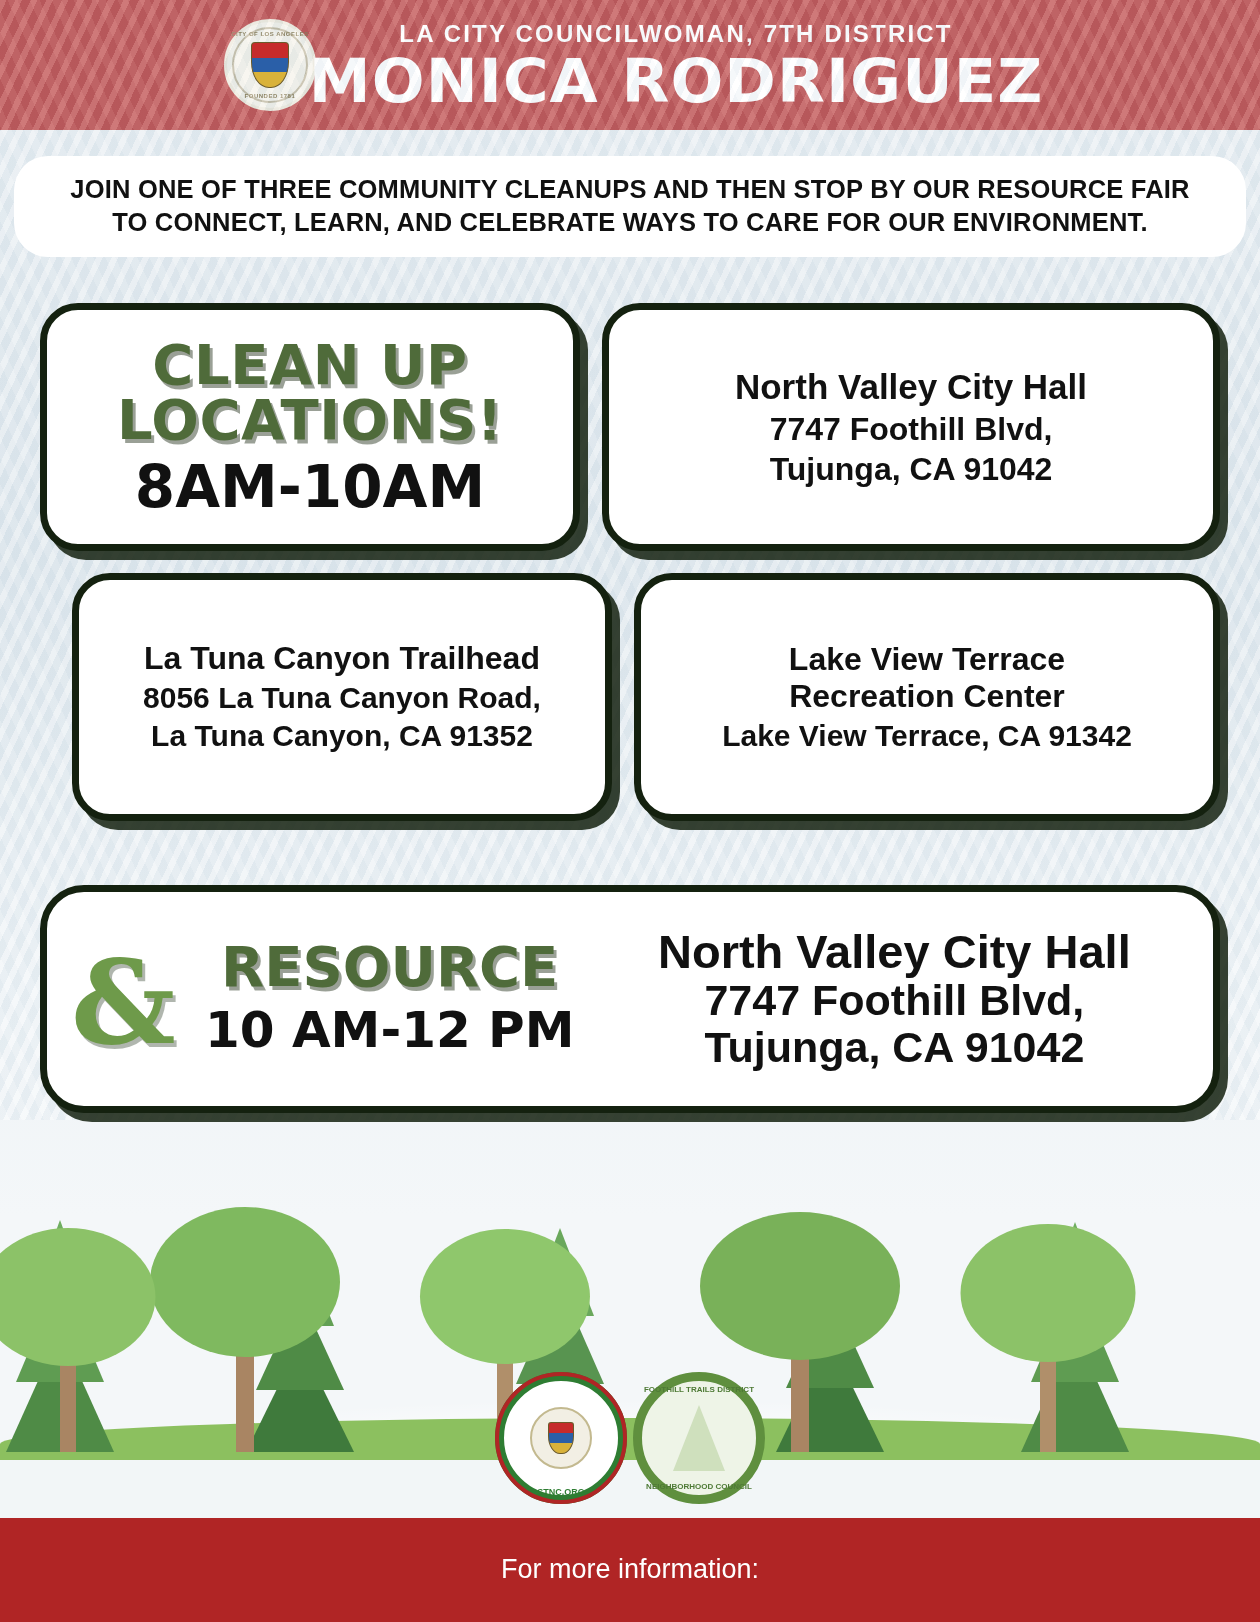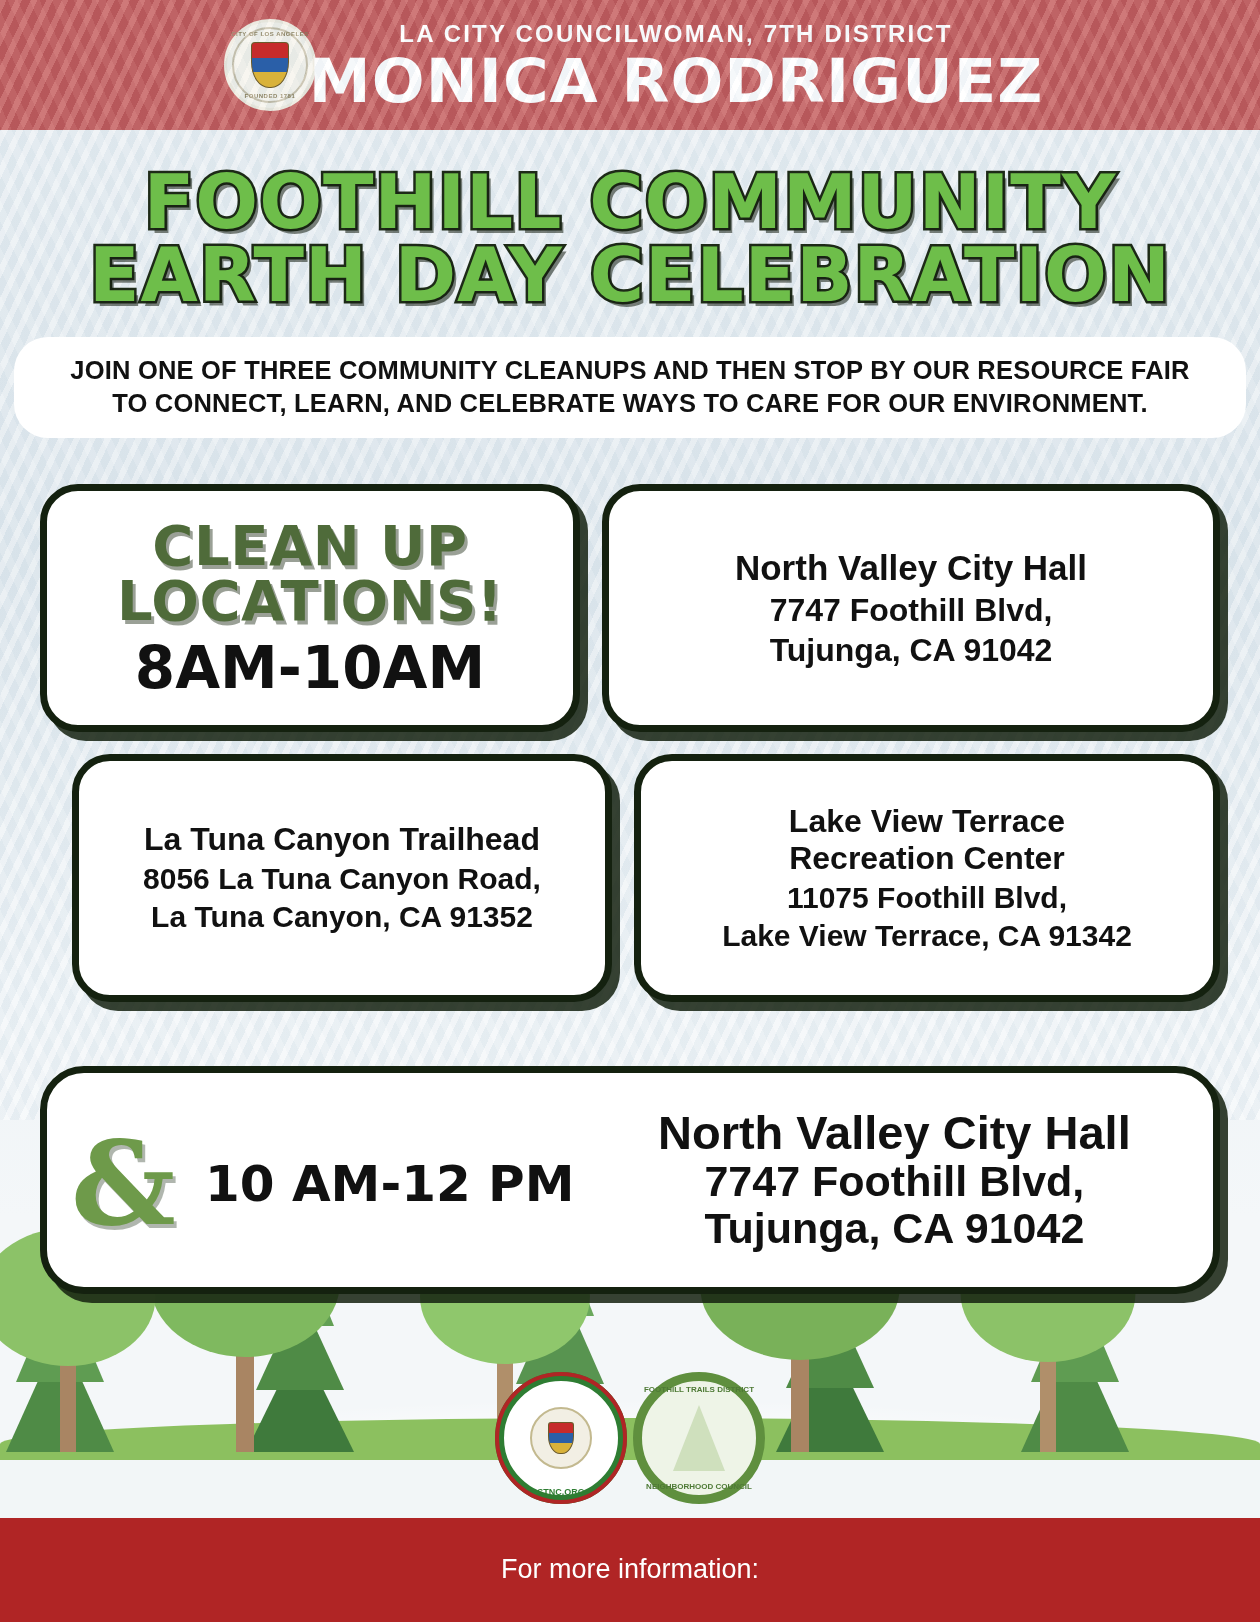--- a/index.html
+++ b/index.html
@@ -307,24 +307,20 @@
     <div class="tree" style="left:960px; width:175px; height:250px;">
       <div class="trunk" style="height:112px; width:16px; background:#b08f6a;"></div>
       <div class="can" style="bottom:90px; width:175px; height:138px; background:#8cc268;"></div>
     </div>
     <div class="tree" style="left:-20px; width:175px; height:245px;">
       <div class="trunk" style="height:108px; width:16px; background:#a98563;"></div>
       <div class="can" style="bottom:86px; width:175px; height:138px; background:#8cc268;"></div>
     </div>
   </div>
 
-  <div class="headline">
-    <span>FOOTHILL COMMUNITY</span>
-    <span>EARTH DAY CELEBRATION</span>
-  </div>
 
   <div class="sub-pill">
     <div>JOIN ONE OF THREE COMMUNITY CLEANUPS AND THEN STOP BY OUR RESOURCE FAIR</div>
     <div>TO CONNECT, LEARN, AND CELEBRATE WAYS TO CARE FOR OUR ENVIRONMENT.</div>
   </div>
 
   <div class="cards">
 
     <div class="row row1">
       <div class="card card-left">
@@ -345,30 +341,30 @@
     <div class="row row2">
       <div class="card card-left">
         <div class="loc-name">La Tuna Canyon Trailhead</div>
         <div class="loc-addr">8056 La Tuna Canyon Road,</div>
         <div class="loc-addr">La Tuna Canyon, CA 91352</div>
       </div>
 
       <div class="card card-right">
         <div class="loc-name">Lake View Terrace</div>
         <div class="loc-name">Recreation Center</div>
-        <div class="loc-addr">11075 Foothill Blvd,</div>
         <div class="loc-addr">Lake View Terrace, CA 91342</div>
       </div>
     </div>
   </div>
 
   <div class="fair-card">
     <div class="amp">&amp;</div>
     <div class="fair-left">
       <div class="fair-title">
+        <div>RESOURCE</div>
       </div>
       <div class="fair-time">10 AM-12 PM</div>
     </div>
     <div class="fair-right">
       <div class="fair-loc">North Valley City Hall</div>
       <div class="fair-addr">7747 Foothill Blvd,</div>
       <div class="fair-addr">Tujunga, CA 91042</div>
     </div>
   </div>
 

